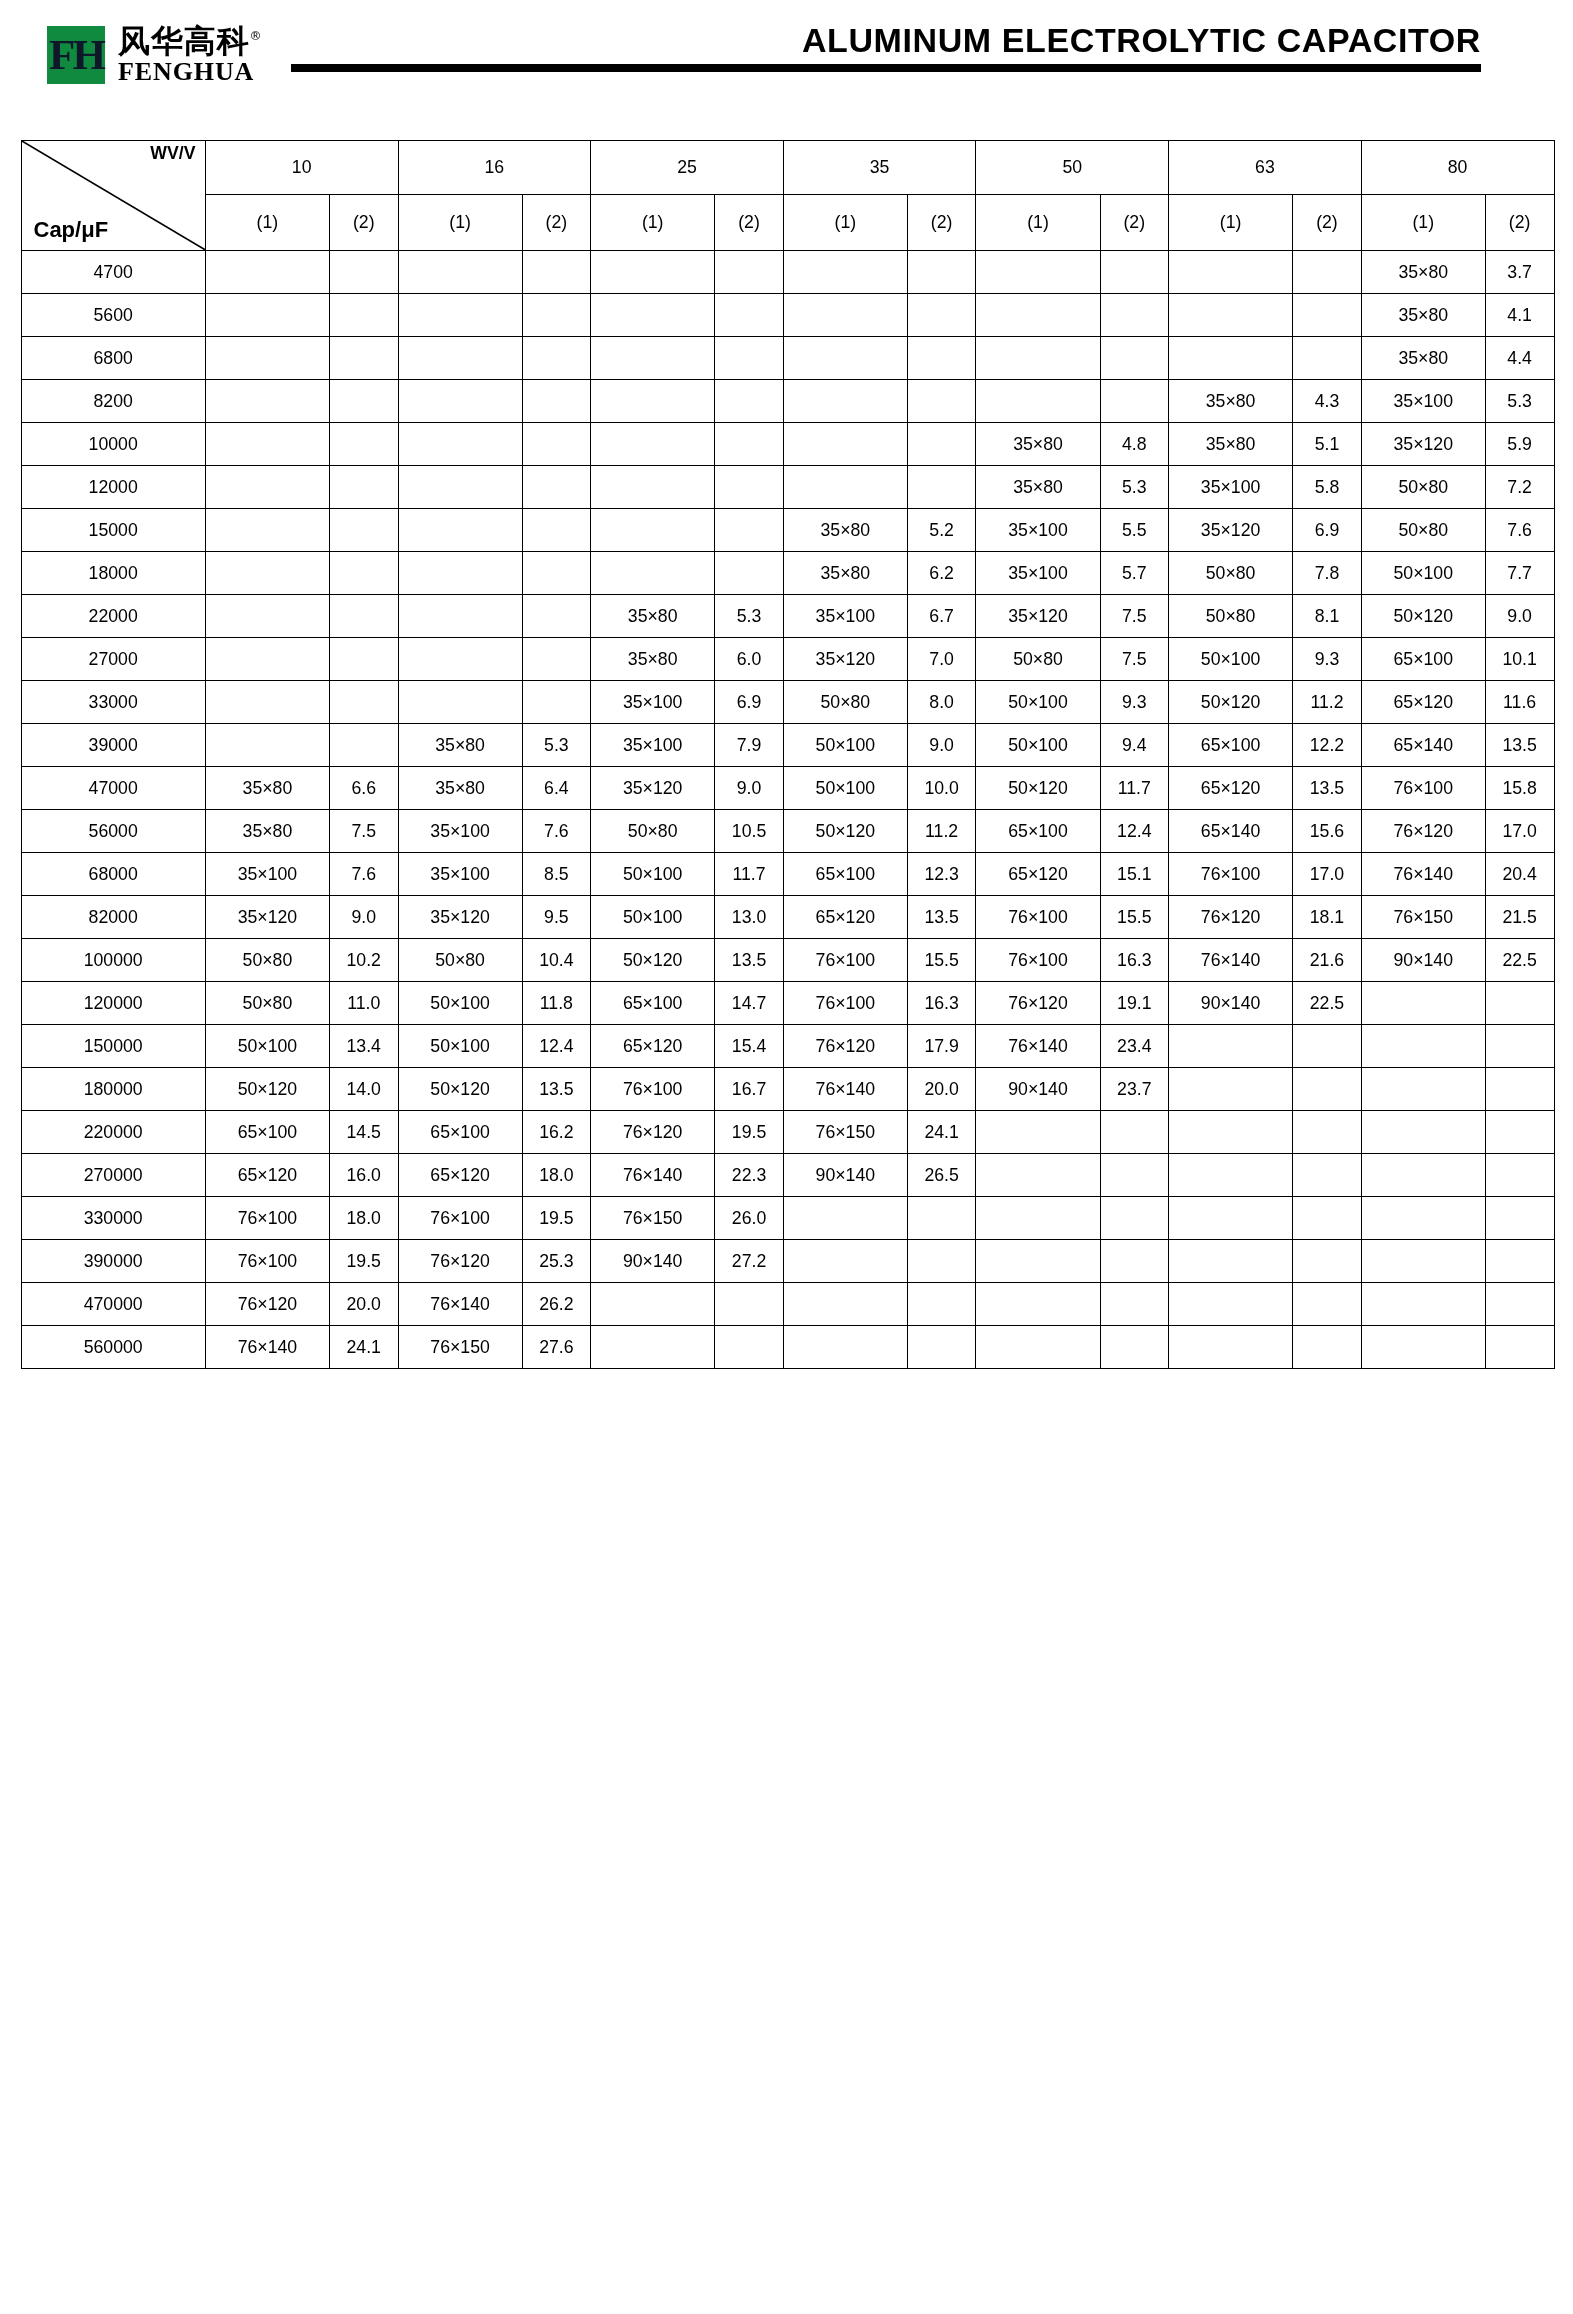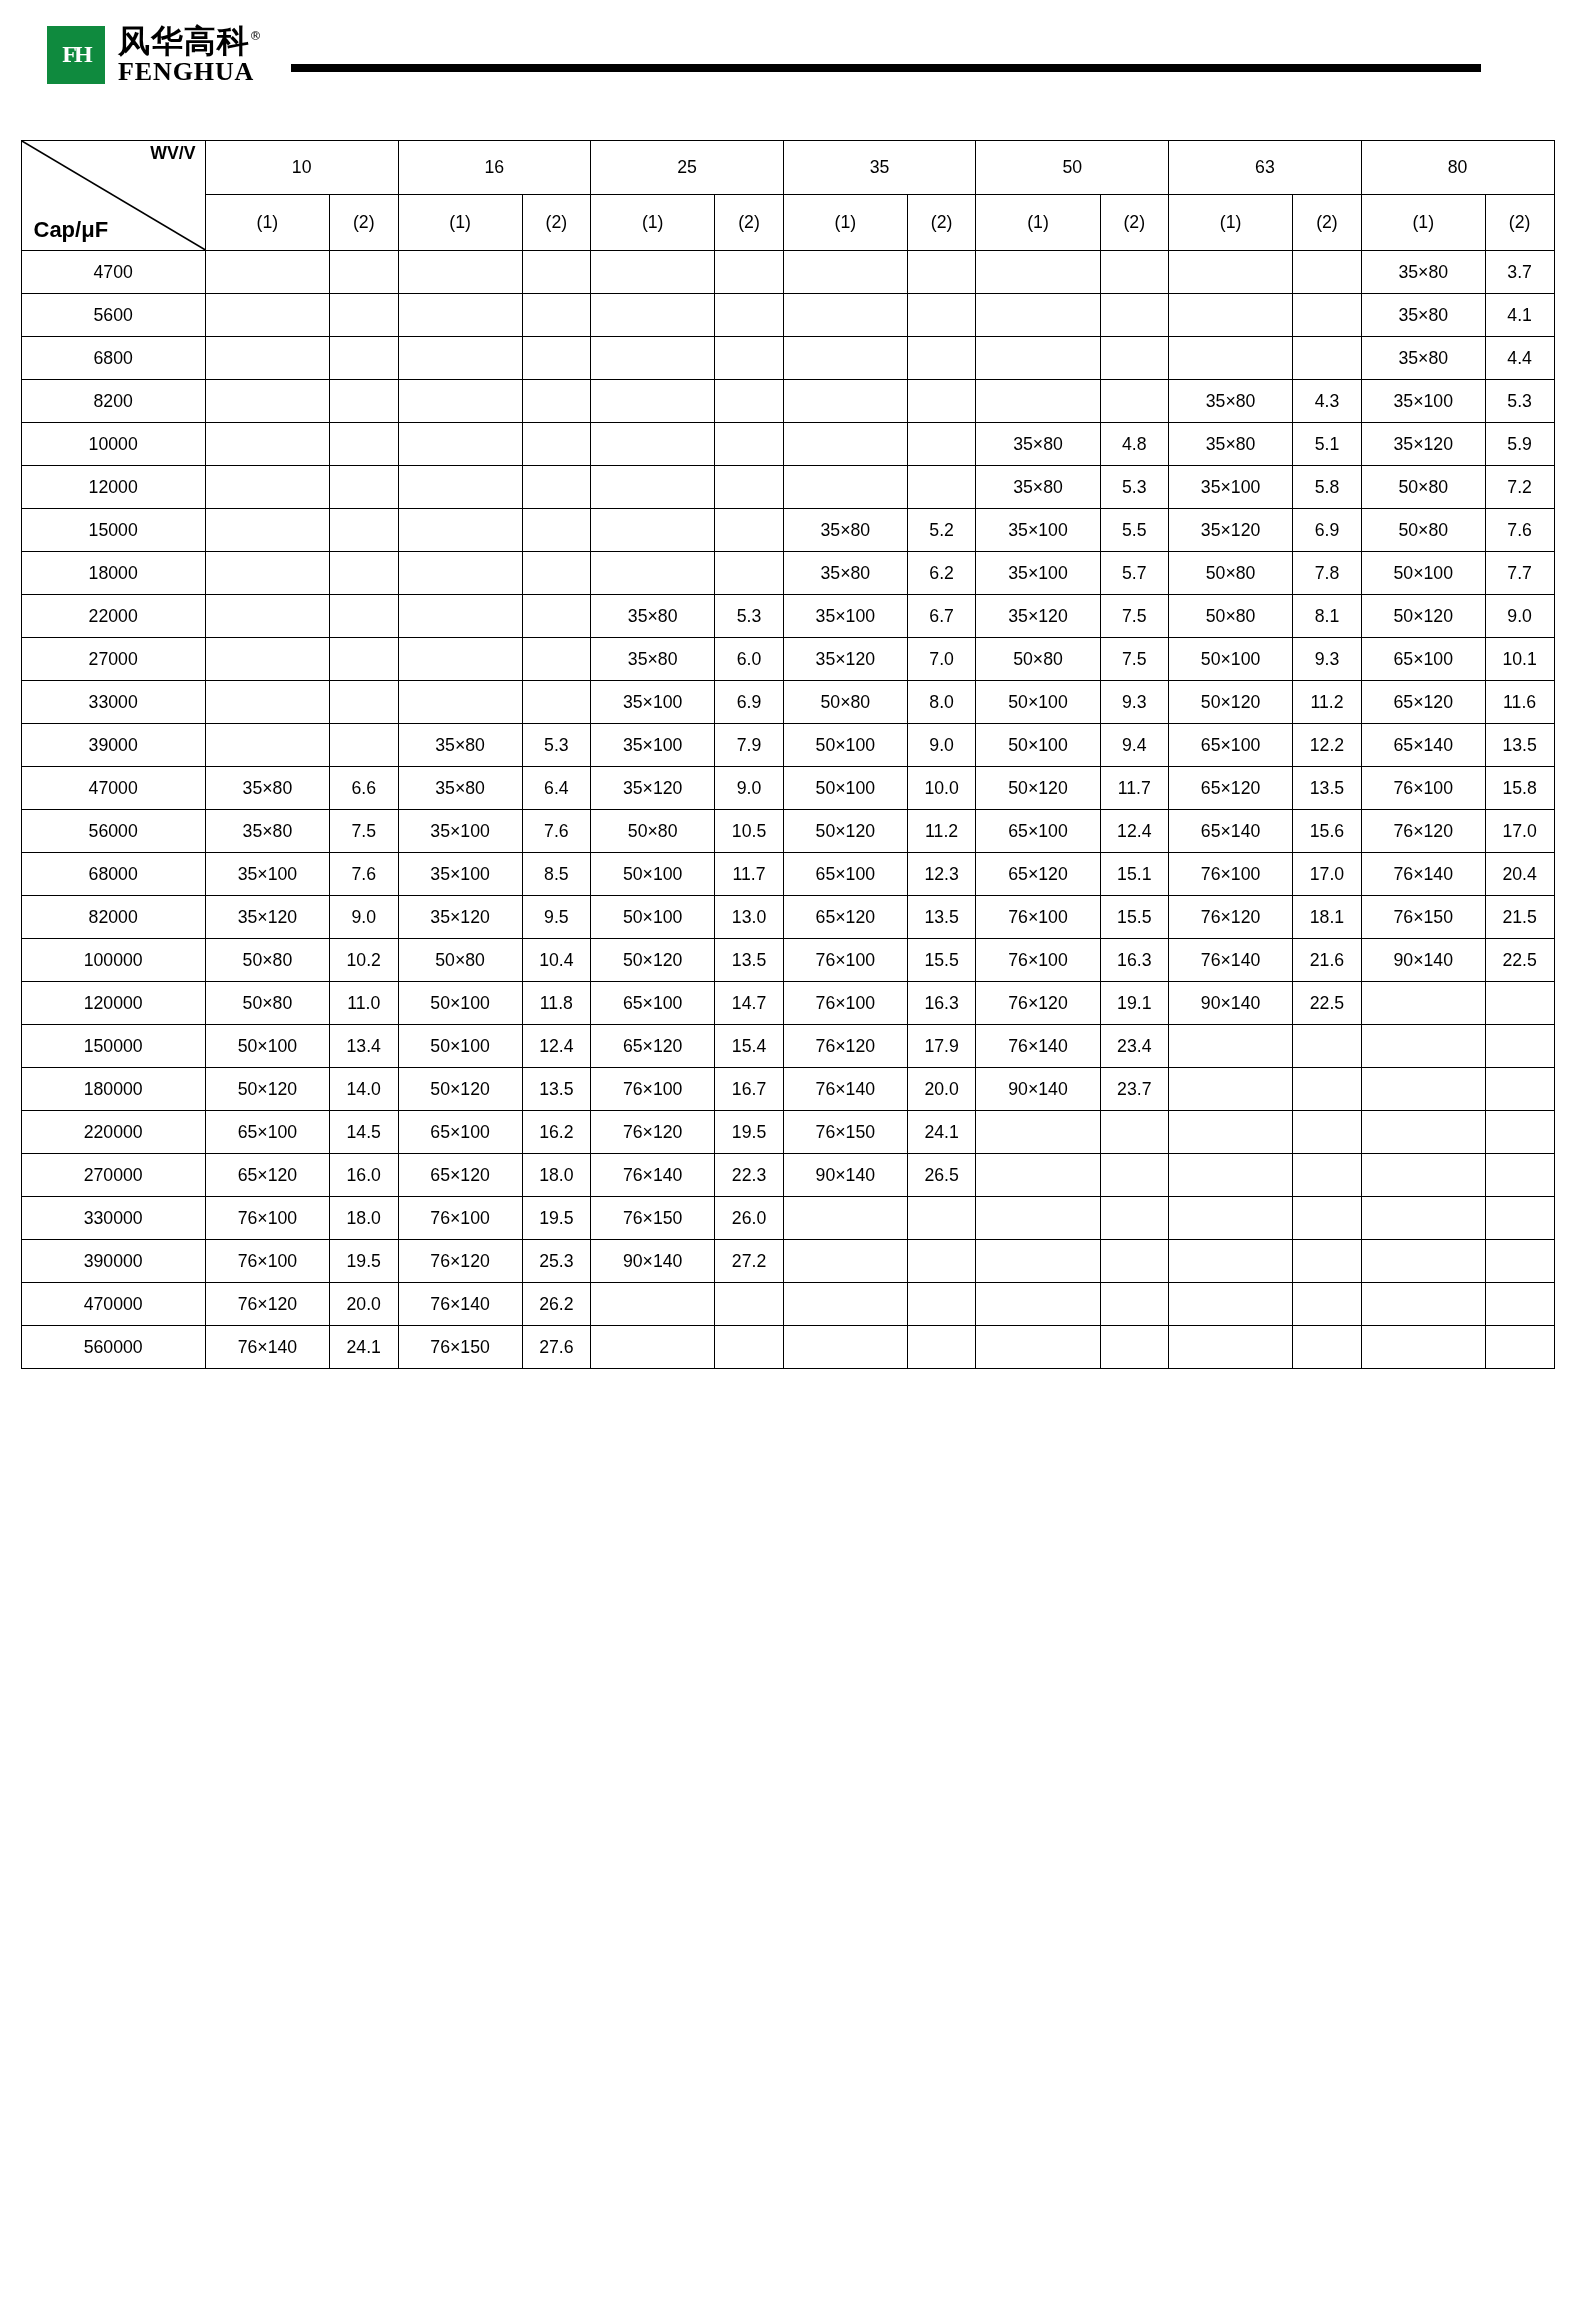--- a/index.html
+++ b/index.html
@@ -34,23 +34,23 @@
   .logo-mark {
     width: 58px;
     height: 58px;
     background: #0f8a3e;
     position: relative;
     display: flex;
     align-items: center;
     justify-content: center;
   }
   .logo-mark span {
-    color: #ffffff;
+    color: #0f172a;
     font-weight: bold;
-    font-size: 24px;
+    font-size: 43px;
     font-family: "Liberation Serif", serif;
     letter-spacing: -2.8px;
   }
   .logo-text {
     display: flex;
     flex-direction: column;
     justify-content: center;
     line-height: 1.05;
   }
   .logo-cn {
@@ -173,20 +173,21 @@
   <div class="logo-block">
     <div class="logo-mark">
       <span>FH</span>
     </div>
     <div class="logo-text">
       <div class="logo-cn"><span>风华高科</span><span class="logo-reg">®</span></div>
       <div class="logo-en">FENGHUA</div>
     </div>
   </div>
   <div class="header-rule"></div>
+  <div class="header-title">ALUMINUM ELECTROLYTIC CAPACITOR</div>
 </div>
 
 <div class="titles">
 </div>
 
 <div class="table-wrap">
   <table class="spec">
     <colgroup id="colgroup-main">
       <col class="c-cap">
     <col class="c-d">

